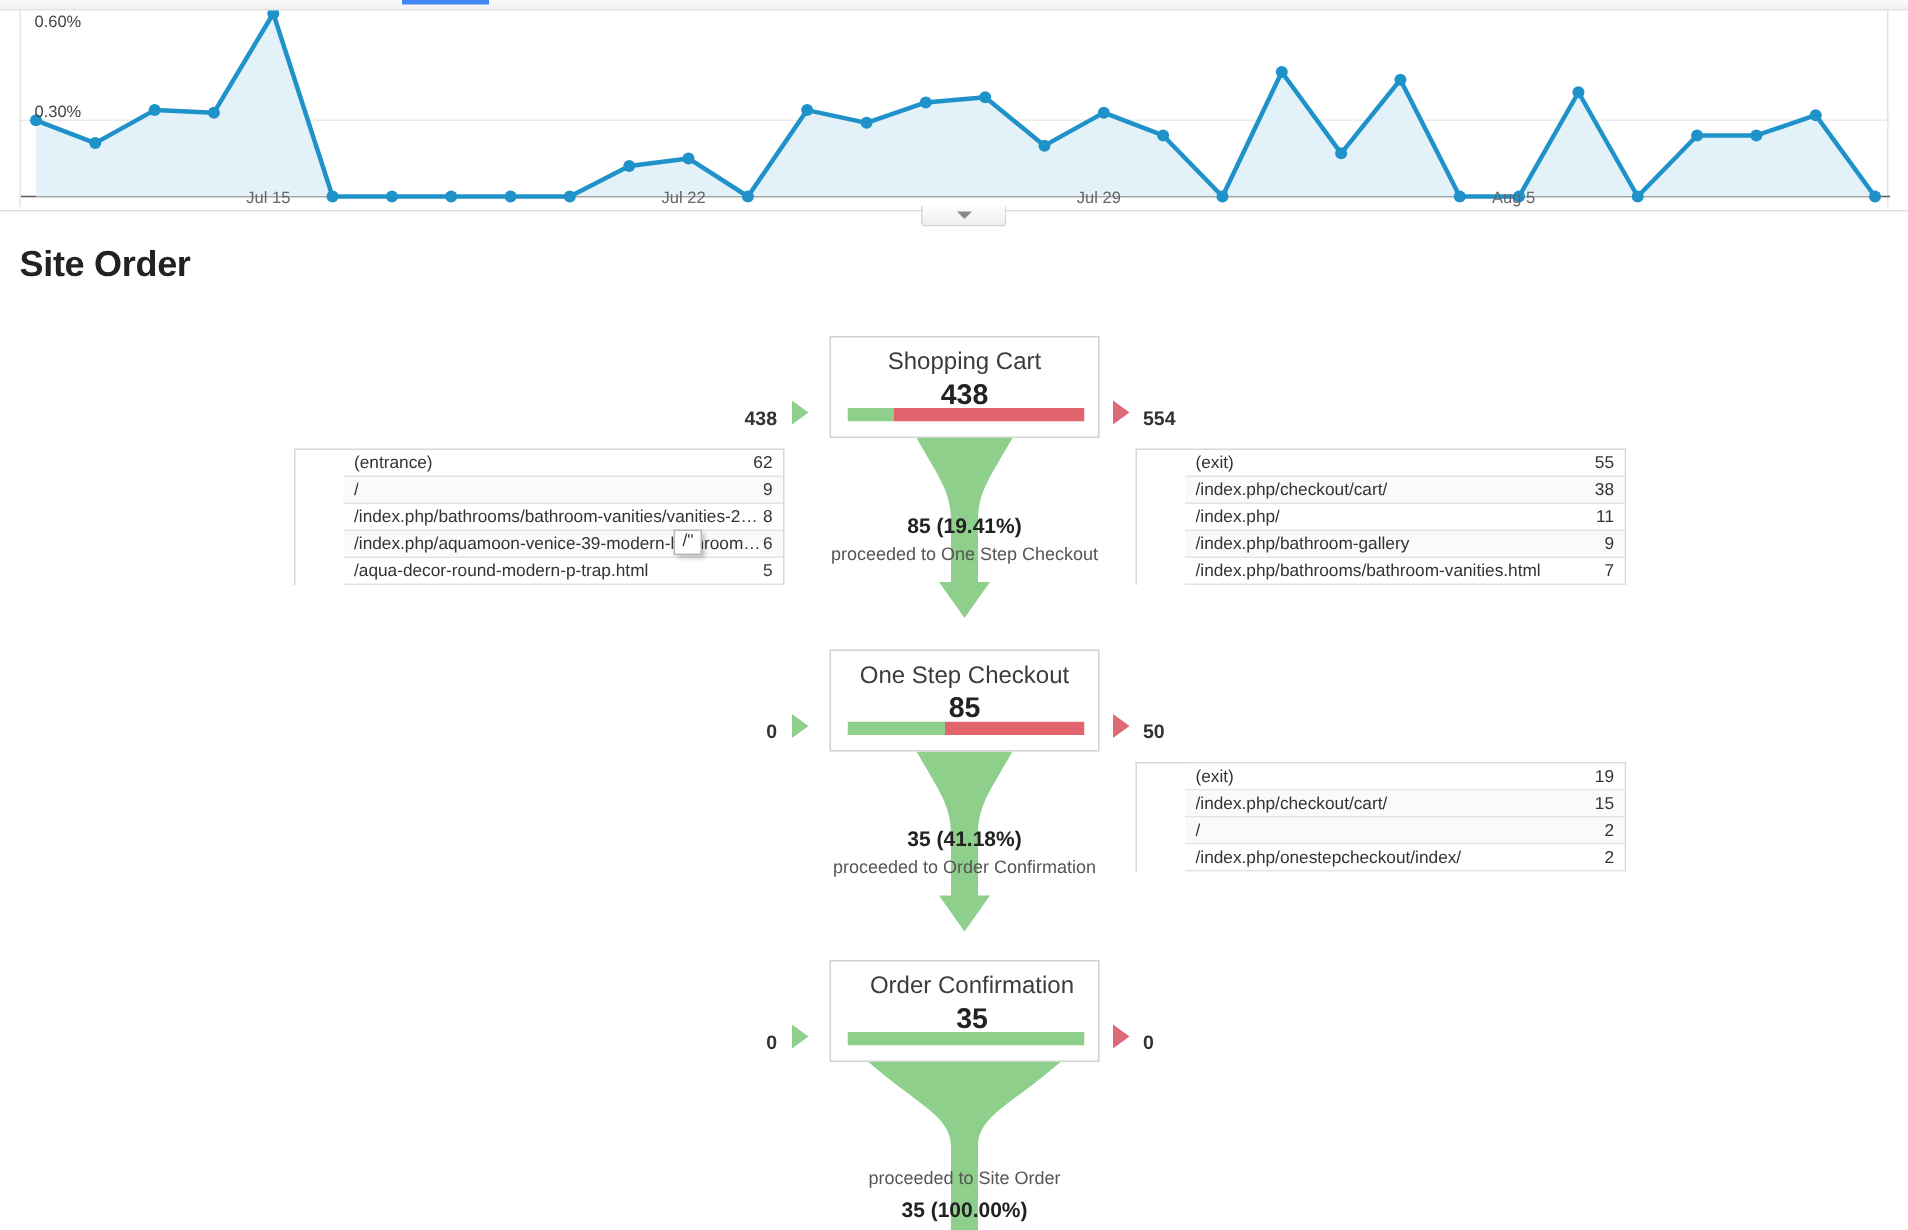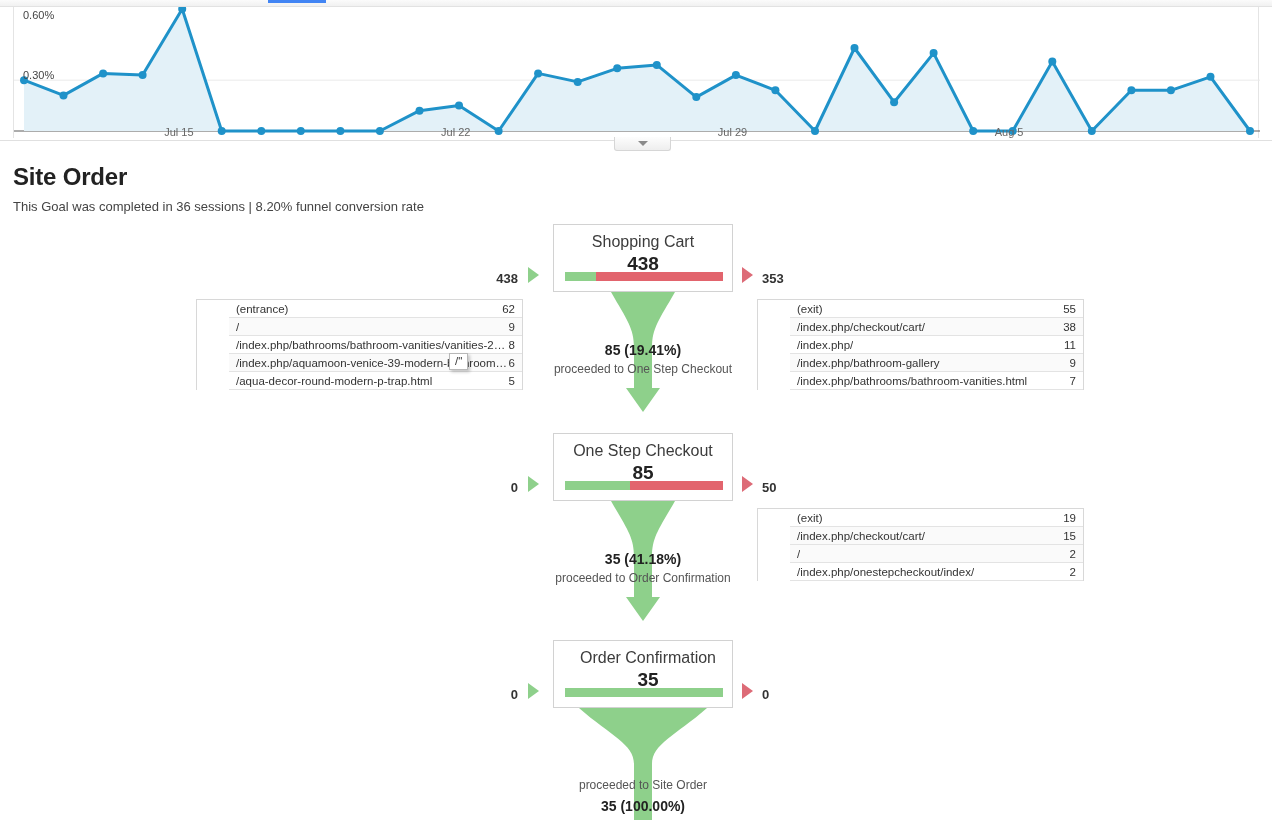--- a/index.html
+++ b/index.html
@@ -189,35 +189,34 @@
         <div class="x-label" style="left: 980.71px; top: 119px;">Aug 5</div>
       </div>
   </div>
 
   <div class="chart-bottom-rule"></div>
   <div class="collapse-tab">
     <span class="chev"></span>
   </div>
 
   <div class="goal-title">Site Order</div>
-  <div class="goal-sub">This Goal was completed in 36 sessions | 8.20% funnel conversion rate</div>
 
   <div id="funnel">
       <div class="step-box" style="left: 553px; top: 224px;">
         <div class="step-name">Shopping Cart</div>
         <div class="step-value">438</div>
         <div class="step-bar">
           <div class="seg-green" style="width: 19.41%;"></div>
           <div class="seg-red" style="width: 80.59%;"></div>
         </div>
       </div>
       <div class="side-num left" style="left: 478px; top: 271px; width: 40px;">438</div>
       <div class="tri tri-green" style="left: 528px; top: 267px;"></div>
       <div class="tri tri-red" style="left: 742px; top: 267px;"></div>
-      <div class="side-num" style="left: 762px; top: 271px;">353</div>
+      <div class="side-num" style="left: 762px; top: 271px;">554</div>
       <div class="leak-table" style="left: 196px; top: 299px;">
         <div class="leak-row">
           <span class="leak-path">(entrance)</span>
           <span class="leak-count">62</span>
         </div>
         <div class="leak-row alt">
           <span class="leak-path">/</span>
           <span class="leak-count">9</span>
         </div>
         <div class="leak-row">

